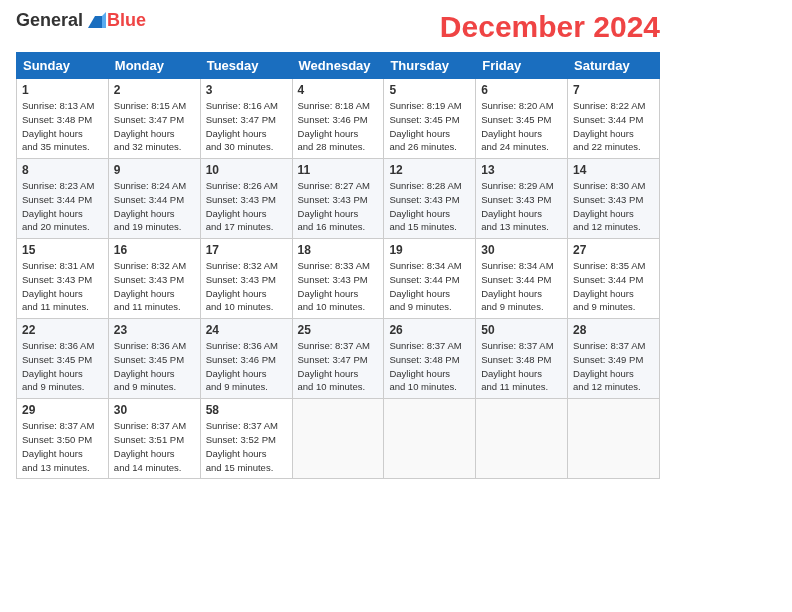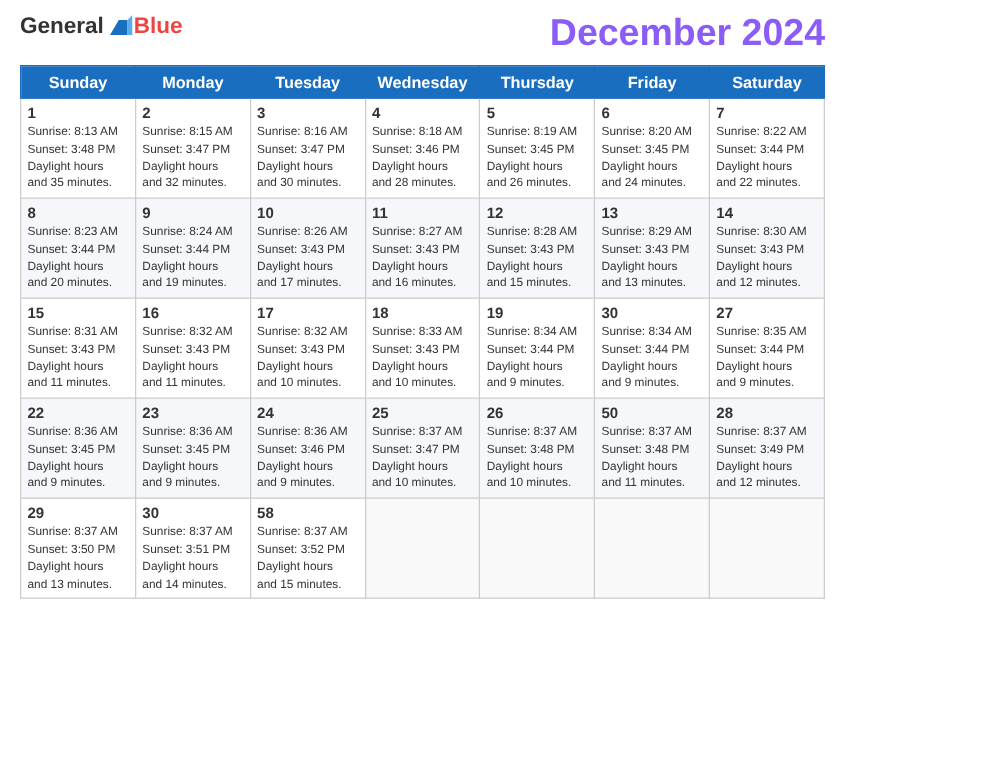--- a/index.html
+++ b/index.html
@@ -31,35 +31,35 @@
       display: flex;
       align-items: center;
       gap: 0px;
     }
     .title-area {
       text-align: right;
     }
     .month-title {
       font-size: 30px;
       font-weight: bold;
-      color: #8b5cf6;
+      color: #ef4444;
     }
     .location {
       font-size: 14px;
       color: #555;
     }
     .calendar {
       width: 100%;
       border-collapse: collapse;
       table-layout: fixed;
     }
     .calendar th {
       background-color: #1a6ebf;
       color: #fff;
-      text-align: center;
+      text-align: left;
       padding: 5px 6px;
       font-size: 13px;
       font-weight: bold;
       border: 1px solid #1a6ebf;
       margin-left: 48px;
     }
     .calendar td {
       vertical-align: top;
       padding: 4px 5px;
       border: 1px solid #ccc;

